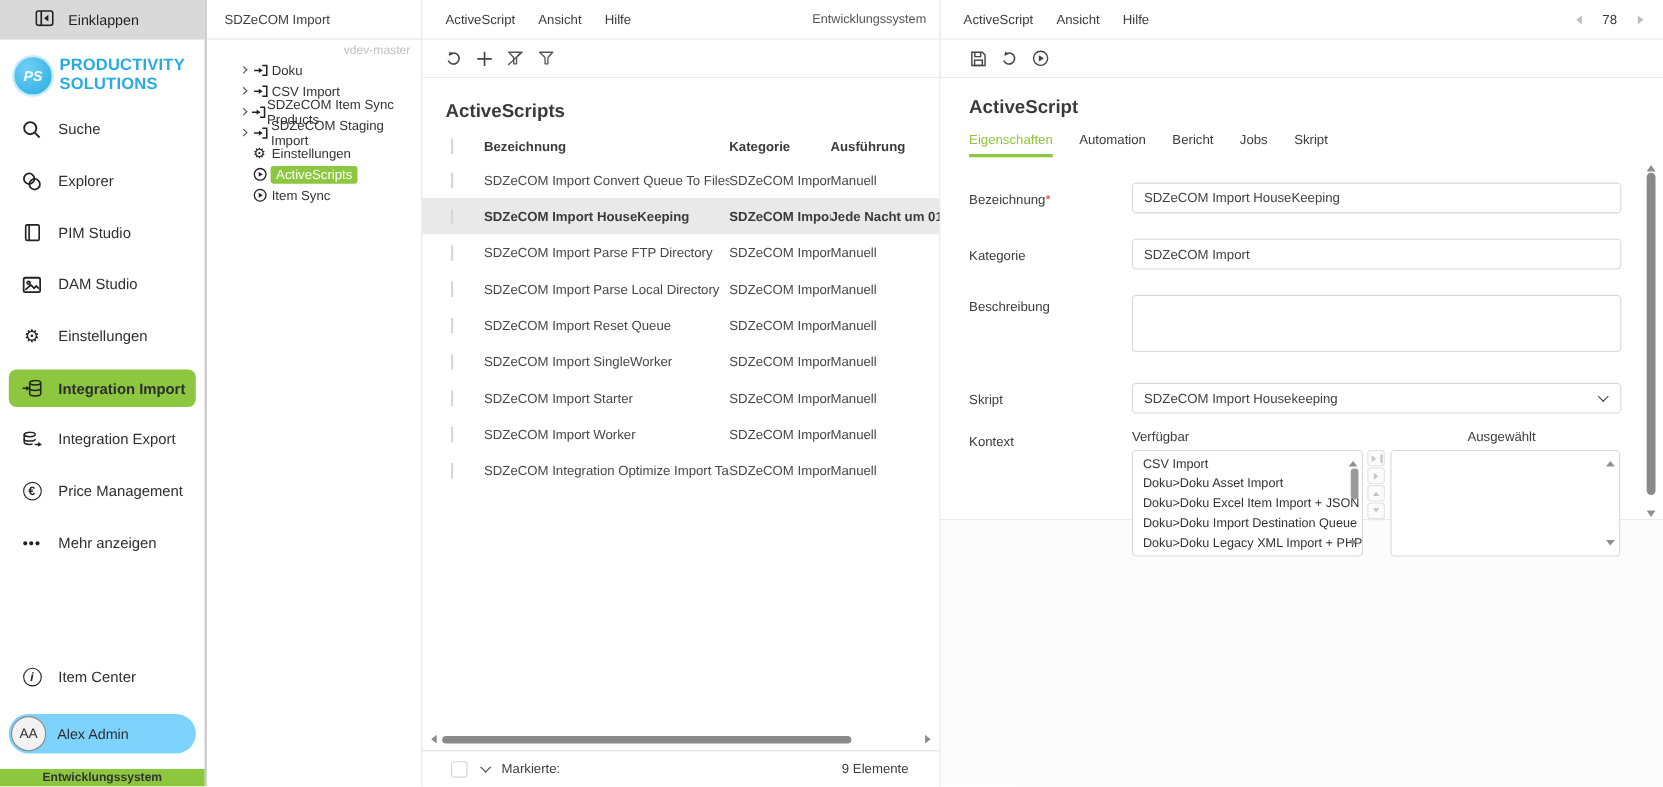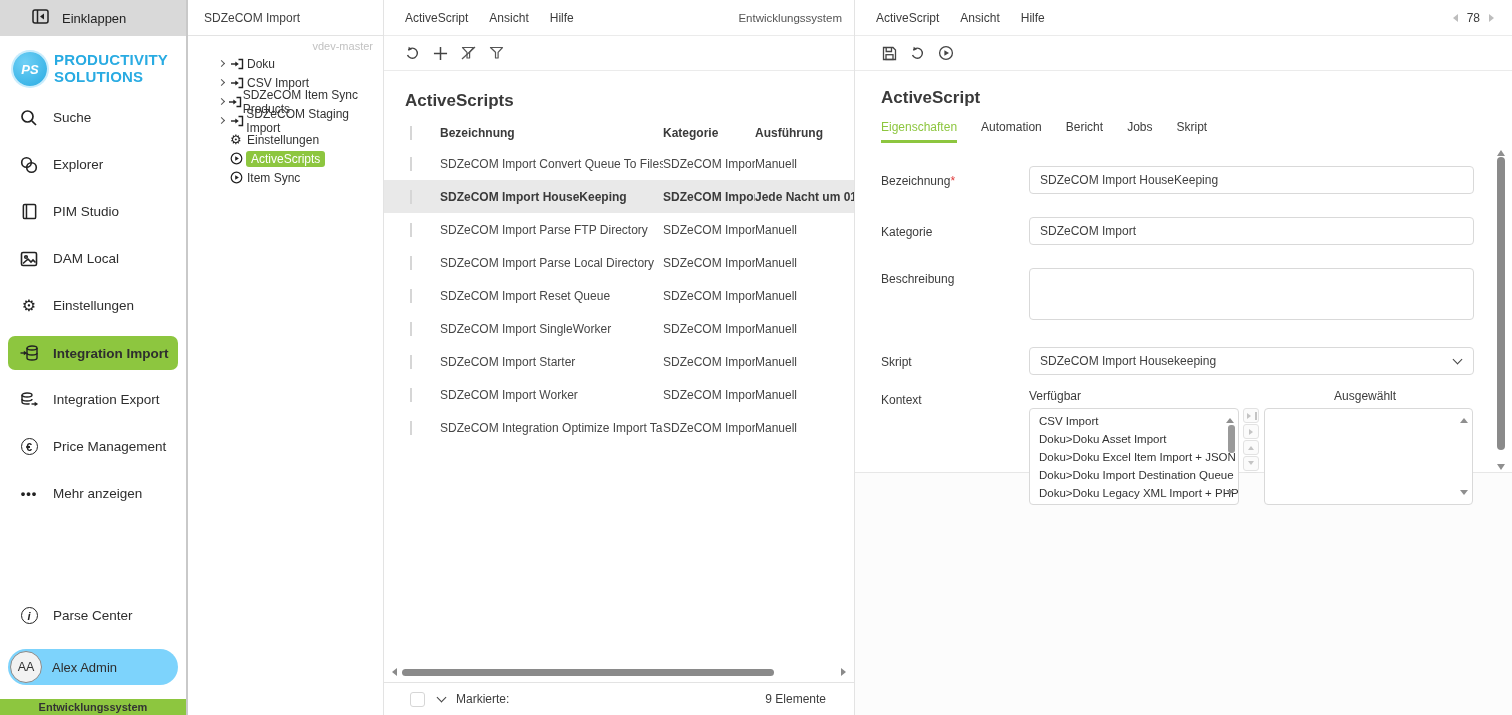--- a/index.html
+++ b/index.html
@@ -88,21 +88,21 @@
   .hs-arrow.left  { left:0;  border-right:5px solid #8a8a8a; }
   .hs-arrow.right { right:0; border-left:5px solid #8a8a8a; }
   .list-footer { height:33px; border-top:1px solid #e3e3e3; display:flex; align-items:center;
                  gap:9px; padding:0 28px 0 26px; font-size:12px; color:#3c3c3c; }
   .chev-d { width:7px; height:7px; border-right:1.7px solid #444; border-bottom:1.7px solid #444;
             transform:rotate(45deg); margin:-3px 2px 0 4px; cursor:pointer; }
   .footer-count { margin-left:auto; }
 
   
   .detail-panel { flex:1; display:flex; flex-direction:column; position:relative; }
-  .pager { display:flex; align-items:center; gap:9px; margin-right:2px; }
+  .pager { display:flex; align-items:center; gap:19px; margin-right:2px; }
   .pg-arrow { width:0; height:0; border:4px solid transparent; cursor:pointer; }
   .pg-arrow.left  { border-right:5px solid #bdbdbd; }
   .pg-arrow.right { border-left:5px solid #bdbdbd; }
   .detail-body { height:402px; border-bottom:1px solid #e7e7e7; padding-left:26px;
                  background:#fff; }
   .detail-rest { flex:1; background:#fcfcfc; }
   .detail-heading { margin-top:15px; }
   .tabs { margin-top:10px; display:flex; gap:24px; font-size:12px; }
   .tab { padding-bottom:6px; cursor:pointer; color:#3c3c3c; }
   .tab.active { color:#8dc63f; border-bottom:3px solid #8dc63f; }
@@ -208,21 +208,21 @@
         <span>PIM Studio</span>
       </div>
       <div class="nav-item">
         <span class="nicon">
           <svg width="18" height="18" viewBox="0 0 18 18" fill="none" stroke="#222" stroke-width="1.6">
             <rect x="1.5" y="2.5" width="15" height="13" rx="1.5"></rect>
             <circle cx="6" cy="7" r="1.3"></circle>
               <path d="M3 13.5 L8 9 L11 12 L13 10 L15.5 12.5"></path>
           </svg>
         </span>
-        <span>DAM Local</span>
+        <span>DAM Studio</span>
       </div>
       <div class="nav-item">
         <span class="nicon">⚙</span>
         <span>Einstellungen</span>
       </div>
       <div class="nav-item active">
         <span class="nicon">
           <svg width="19" height="16" viewBox="0 0 19 16" fill="none" stroke="#222" stroke-width="1.4">
             <ellipse cx="12" cy="3" rx="5" ry="2"></ellipse>
             <path d="M7 3v10c0 1.1 2.2 2 5 2s5-.9 5-2V3"></path>
@@ -256,21 +256,21 @@
           <span class="dots">•••</span>
         </span>
         <span>Mehr anzeigen</span>
       </div>
     </div>
 
     <div class="nav-item info-item">
       <span class="nicon">
         <span class="circle-icon" style="font-style:italic;">i</span>
       </span>
-      <span>Parse Center</span>
+      <span>Item Center</span>
     </div>
 
     <div class="user-pill">
       <span class="avatar">AA</span>
       <span class="user-name">Alex Admin</span>
     </div>
 
     <div class="env-bar">Entwicklungssystem</div>
   </div>
 

